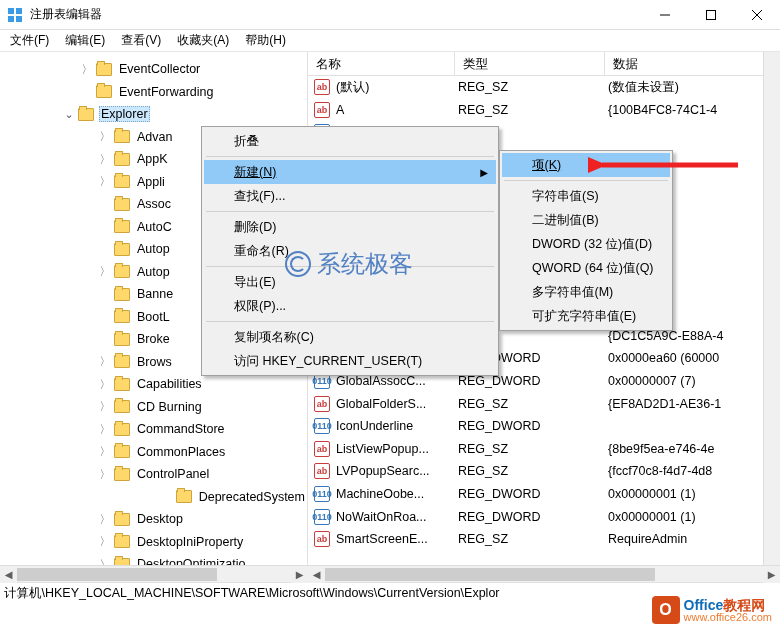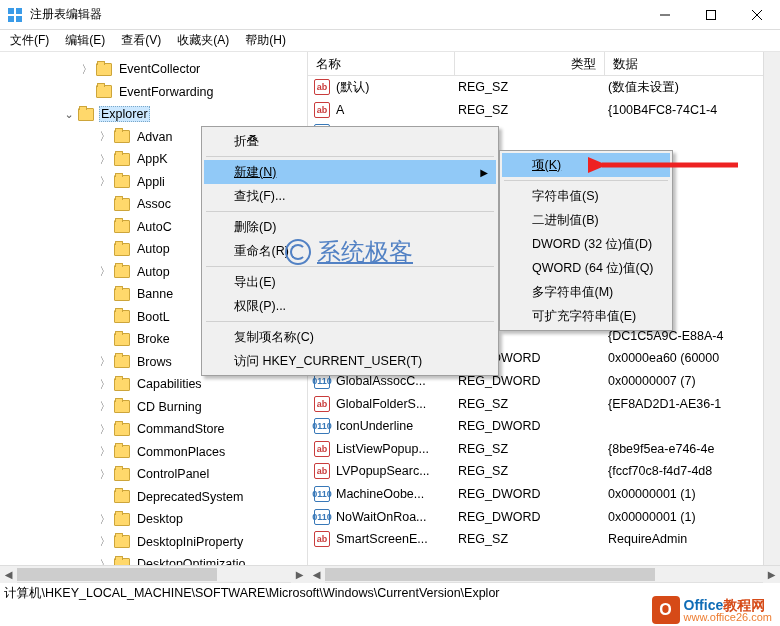--- a/index.html
+++ b/index.html
@@ -19,21 +19,21 @@
 .tree { width:308px; border-right:1px solid #e1e1e1; overflow:hidden; position:relative; padding-top:6px; }
 .tree-row { display:flex; align-items:center; height:22.5px; font-size:12.5px; color:#000; white-space:nowrap; }
 .exp { width:14px; display:inline-flex; justify-content:center; color:#5c5c5c; font-size:11px; margin-right:2px;}
 .fld { width:16px; height:13px; background:#ffd86b; border:1px solid #cda53a; border-radius:1px; margin-right:5px; position:relative; }
 .fld:before { content:""; position:absolute; top:-3px; left:0; width:6px; height:3px; background:#ffd86b; border:1px solid #cda53a; border-bottom:none; border-radius:1px 1px 0 0;}
 .tree-row.sel .lbl { background:#cce8ff; border:1px dotted #7aa7c7; padding:0 1px;}
 .lbl { padding:0 2px; }
 
 .listhdr { display:flex; height:24px; border-bottom:1px solid #e1e1e1; font-size:12.5px; }
 .lh { border-right:1px solid #e1e1e1; padding:4px 8px; color:#000; background:#fff;}
-.lh1{width:147px;} .lh2{width:150px;text-align:right;} .lh3{flex:1;}
+.lh1{width:147px;} .lh2{width:150px;} .lh3{flex:1;}
 .list { flex:1; overflow:hidden; position:relative; }
 .list-inner { position:relative; }
 .lr { display:flex; height:22.6px; align-items:center; font-size:12.5px; white-space:nowrap; }
 .c1{width:147px; display:flex; align-items:center; padding-left:6px; overflow:hidden;}
 .c2{width:150px; padding-left:3px;}
 .c3{flex:1; padding-left:3px; overflow:hidden;}
 .vi { width:16px; height:16px; margin-right:6px; display:flex; align-items:center; justify-content:center; font-size:9px; font-weight:bold; border-radius:2px;}
 .vi.ab{background:#fff;border:1px solid #c93c3c;color:#c93c3c;}
 .vi.bn{background:#fff;border:1px solid #3878b8;color:#3878b8;}
 
@@ -191,21 +191,21 @@
       <div class="tree-row" style="padding-left: 98px;">
         <span class="exp">〉</span>
         <span class="fld"></span>
         <span class="lbl">CommonPlaces</span>
       </div>
       <div class="tree-row" style="padding-left: 98px;">
         <span class="exp">〉</span>
         <span class="fld"></span>
         <span class="lbl">ControlPanel</span>
       </div>
-      <div class="tree-row" style="padding-left: 98px;">
+      <div class="tree-row" style="padding-left: 98px; justify-content: flex-end;">
         <span class="exp"></span>
         <span class="fld"></span>
         <span class="lbl">DeprecatedSystem</span>
       </div>
       <div class="tree-row" style="padding-left: 98px;">
         <span class="exp">〉</span>
         <span class="fld"></span>
         <span class="lbl">Desktop</span>
       </div>
       <div class="tree-row" style="padding-left: 98px;">
@@ -437,21 +437,21 @@
     <div class="cm-row hl">项(K)</div>
     <div class="cm-sep"></div>
     <div class="cm-row">字符串值(S)</div>
     <div class="cm-row">二进制值(B)</div>
     <div class="cm-row">DWORD (32 位)值(D)</div>
     <div class="cm-row">QWORD (64 位)值(Q)</div>
     <div class="cm-row">多字符串值(M)</div>
     <div class="cm-row">可扩充字符串值(E)</div>
   </div>
 
-<div class="watermark" style="left:285px; top:236px;text-decoration:underline;">
+<div class="watermark" style="left:285px; top:248px;">
   <span class="wm-logo"></span>
   <span>系统极客</span>
 </div>
 
 <svg class="red-arrow" style="left:588px; top:153px;" width="160" height="30">
   <defs>
       <marker id="ah" markerWidth="12" markerHeight="10" refX="1" refY="5" orient="auto">
         <polygon points="12,0 0,5 12,10" fill="#e22"></polygon>
       </marker>
     </defs>

